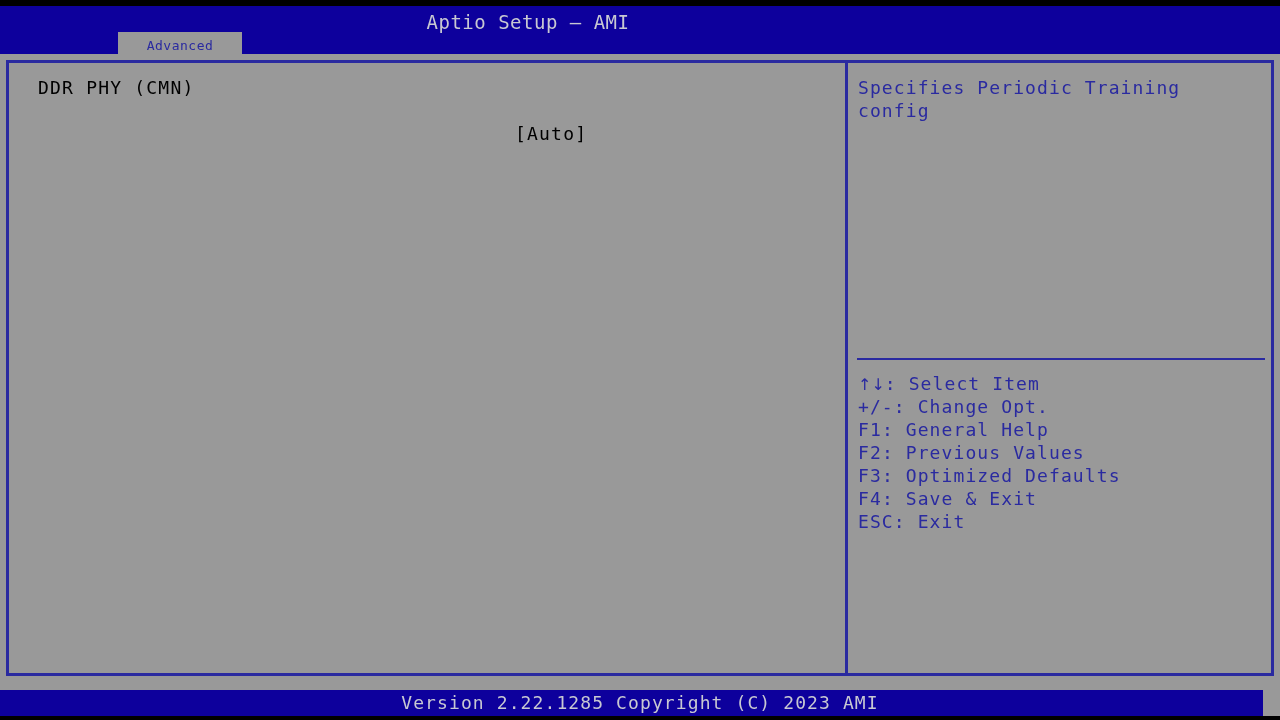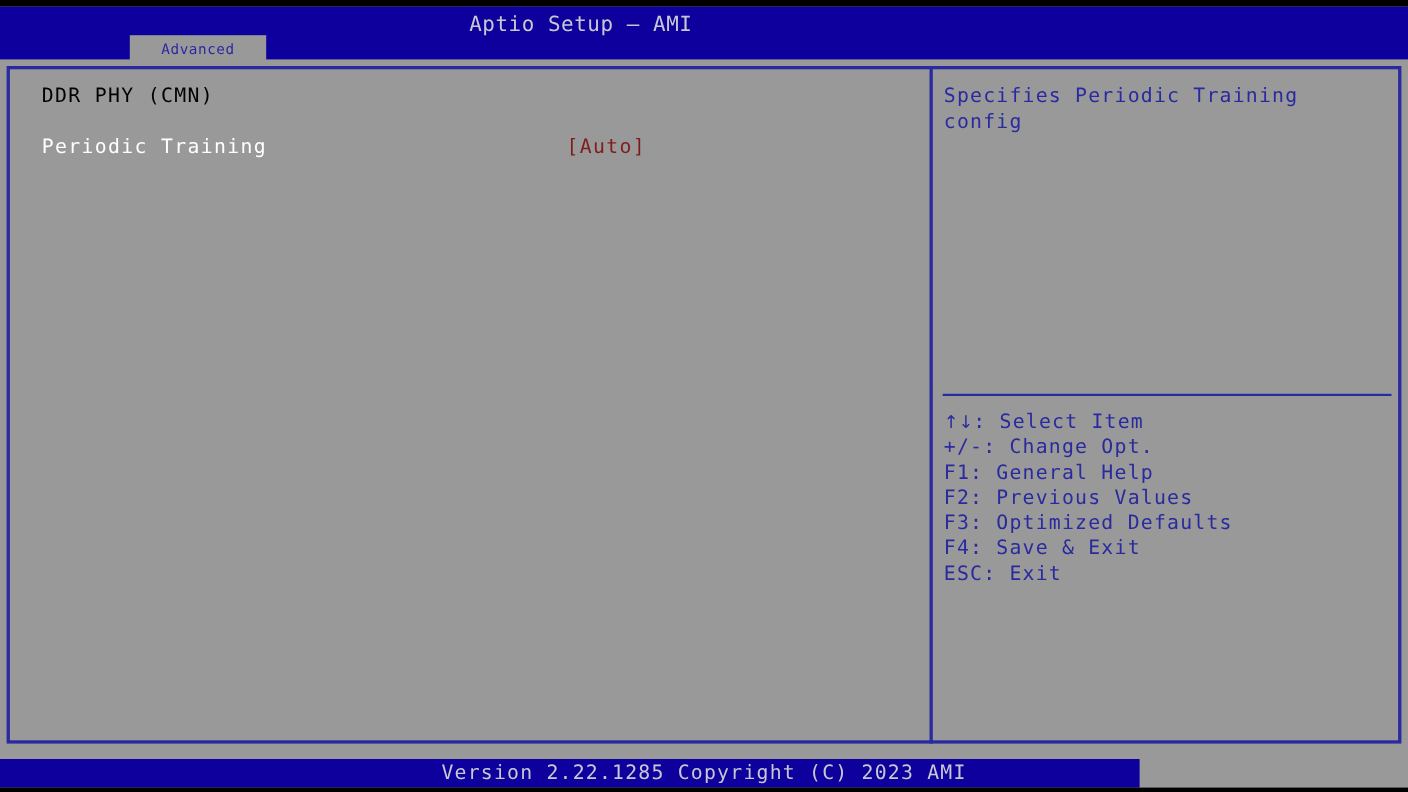--- a/index.html
+++ b/index.html
@@ -108,21 +108,21 @@
     letter-spacing: 1.2px;
     color: #ffffff;
     white-space: pre;
   }
   .opt-value {
     position: absolute;
     left: 506px;
     top: 0;
     font-size: 18px;
     letter-spacing: 1.2px;
-    color: #7f1d1d;
+    color: #000000;
     white-space: pre;
   }
 
   
   .right-panel {
     position: absolute;
     left: 851px;
     top: 63px;
     width: 420px;
     height: 610px;
@@ -163,23 +163,24 @@
     font-family: "DejaVu Sans", sans-serif;
     font-size: 16px;
     letter-spacing: 0;
   }
 
   
   .footer {
     position: absolute;
     left: 0;
     top: 690px;
-    width: 1036px;
+    width: 1216px;
     height: 26px;
     background: #0d009c;
+    padding-left: 47px;
   }
   .footer-text {
     position: absolute;
     left: 0; top: 2px;
     width: 1280px;
     text-align: center;
     font-size: 18px;
     letter-spacing: 1.1px;
     color: #c8c8d2;
     white-space: pre;
@@ -202,21 +203,20 @@
     <div class="title-text">Aptio Setup – AMI</div>
     <div class="tab">Advanced</div>
   </div>
 
   <div class="frame"></div>
   <div class="vdivider"></div>
 
   <div class="left-panel">
     <div class="section-title">DDR PHY (CMN)</div>
     <div class="opt-row">
-      <div class="opt-label">Periodic Training</div>
       <div class="opt-value">[Auto]</div>
     </div>
   </div>
 
   <div class="right-panel">
     <div class="help-text">Specifies Periodic Training config</div>
     <div class="hdivider"></div>
     <div class="legend">
       <div class="legend-line"><span class="glyph">↑↓</span><span>: Select Item</span></div>
       <div class="legend-line"><span>+/-</span><span>: Change Opt.</span></div>

